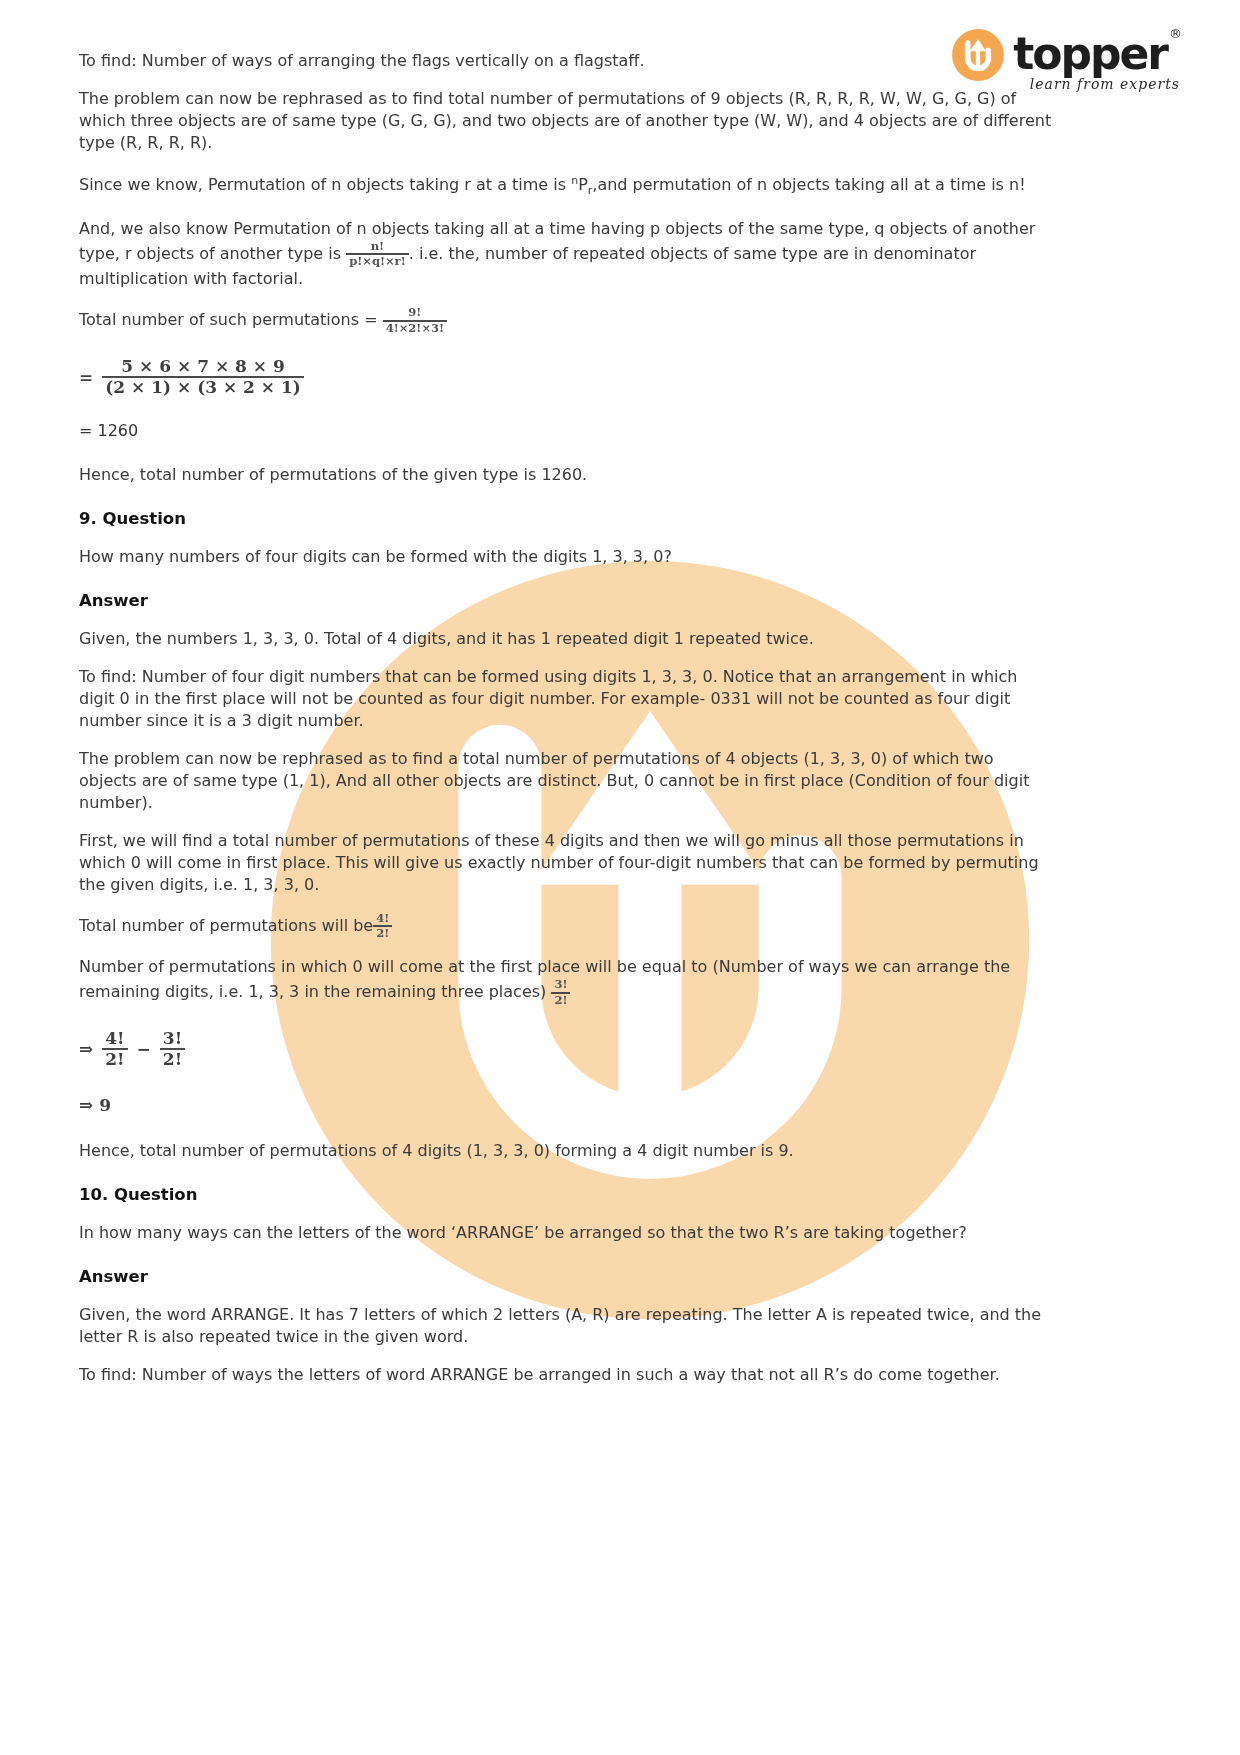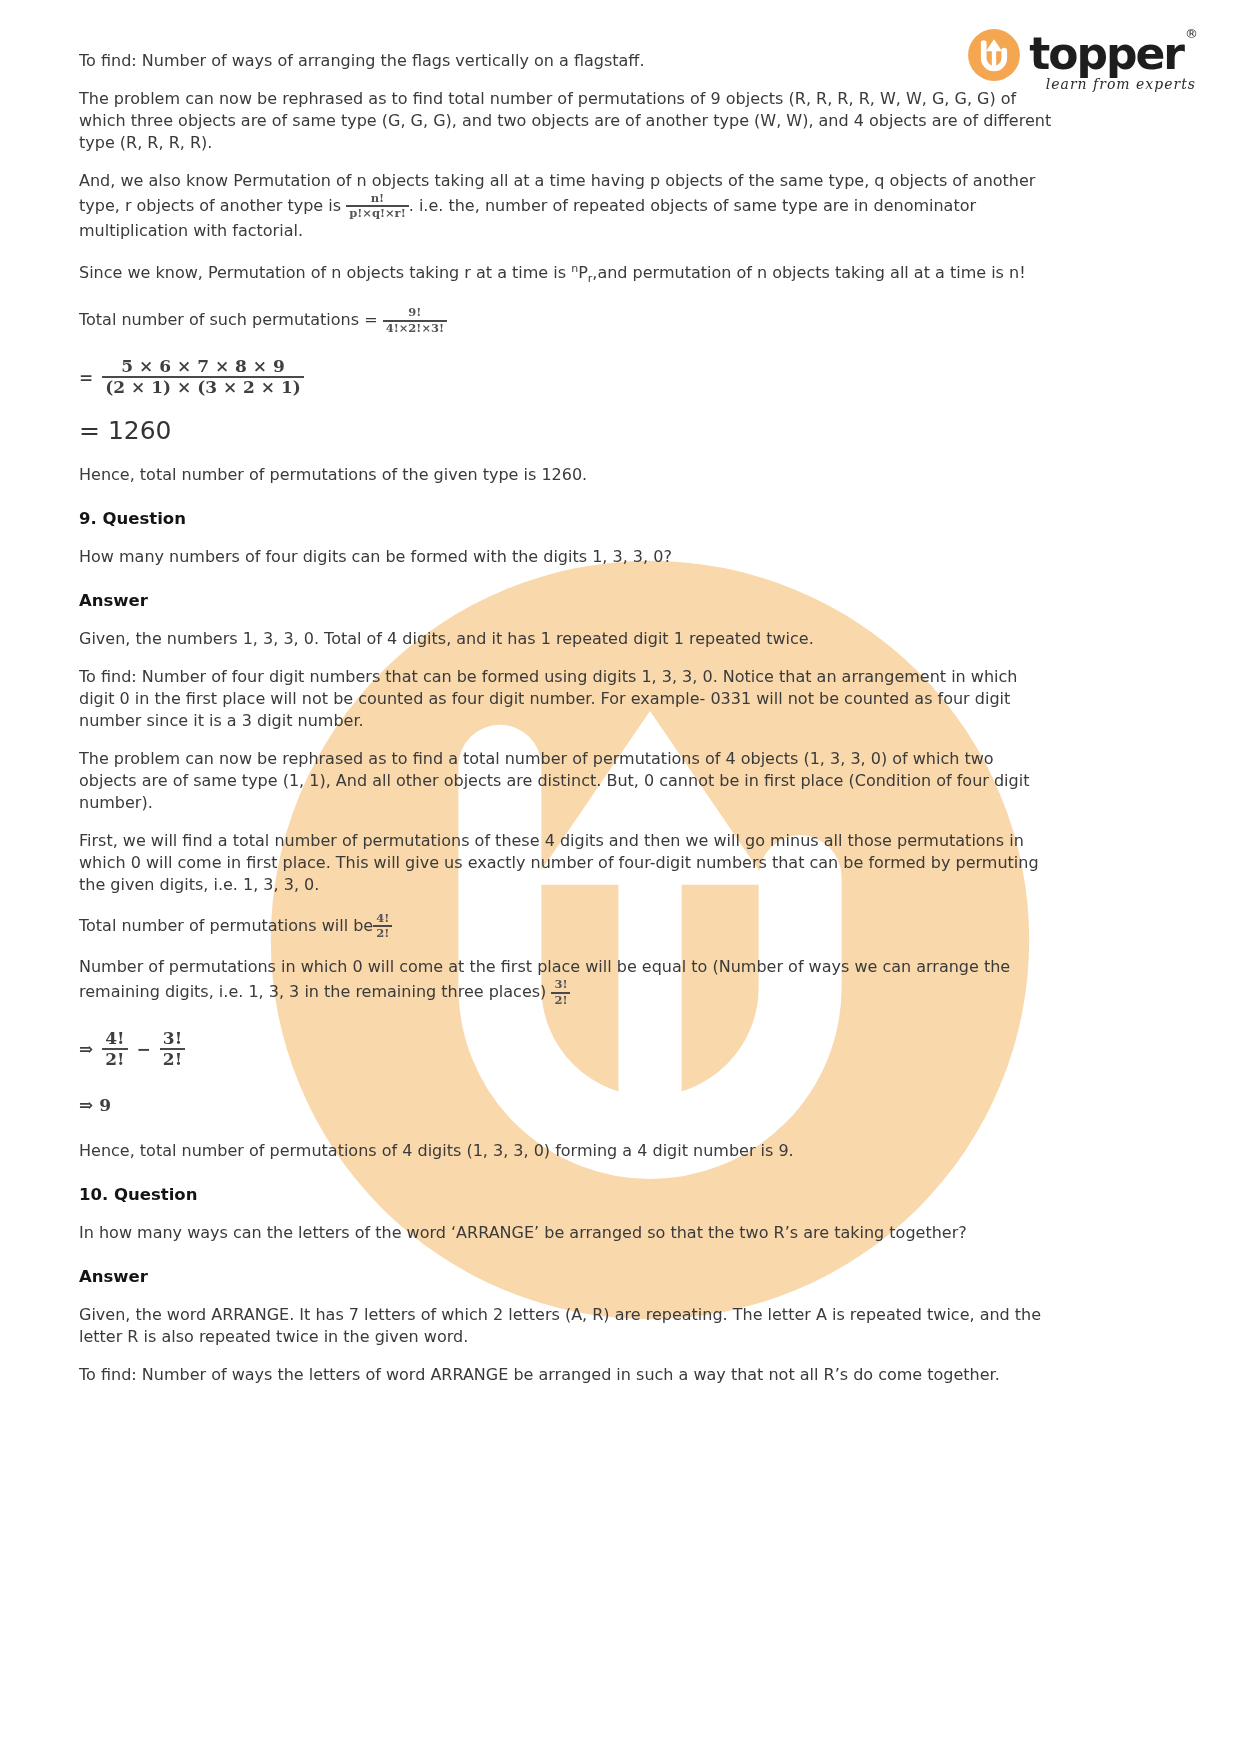--- a/index.html
+++ b/index.html
@@ -18,21 +18,21 @@
     top:545px;
     width:790px;
     height:790px;
     z-index:0;
     color:#F9D8AC;
   }
   
   .logo{
     position:absolute;
     top:28px;
-    right:44px;
+    right:60px;
     z-index:2;
     display:flex;
     align-items:flex-start;
     gap:8px;
   }
   .logo-mark{width:54px;height:54px;color:#F5A651;}
   .logo-text{position:relative;padding-top:6px;}
   .brand{
     font-family:"DejaVu Sans",sans-serif;
     font-weight:700;
@@ -96,21 +96,21 @@
     align-items:center;
     gap:9px;
     margin:22px 0;
     font-family:"DejaVu Serif",serif;
     font-weight:700;
     font-size:17px;
     color:#3f3f3f;
   }
   .plain-math{
     font-family:"DejaVu Sans",sans-serif;
-    font-size:25px;
+    font-size:16px;
     color:#333333;
     margin:22px 0;
   }
   .step{
     font-family:"DejaVu Serif",serif;
     font-weight:700;
     font-size:17px;
     color:#3f3f3f;
     margin:24px 0;
   }
@@ -144,23 +144,23 @@
       <div class="tagline">learn from experts</div>
     </div>
   </div>
 
   <div class="content">
 
     <p>To find: Number of ways of arranging the flags vertically on a flagstaff.</p>
 
     <p>The problem can now be rephrased as to find total number of permutations of 9 objects (R, R, R, R, W, W, G, G, G) of which three objects are of same type (G, G, G), and two objects are of another type (W, W), and 4 objects are of different type (R, R, R, R).</p>
 
+    <p><span>Since we know, Permutation of n objects taking r at a time is </span><sup class="mn">n</sup><span>P</span><sub class="mr">r</sub><span>,and permutation of n objects taking all at a time is n!</span></p>
+
     <p><span>And, we also know Permutation of n objects taking all at a time having p objects of the same type, q objects of another type, r objects of another type is </span><span class="frac small"><span class="fn">n!</span><span class="fd">p!×q!×r!</span></span><span>. i.e. the, number of repeated objects of same type are in denominator multiplication with factorial.</span></p>
-
-    <p><span>Since we know, Permutation of n objects taking r at a time is </span><sup class="mn">n</sup><span>P</span><sub class="mr">r</sub><span>,and permutation of n objects taking all at a time is n!</span></p>
 
     <p><span>Total number of such permutations</span> <span>=</span> <span class="frac small"><span class="fn">9!</span><span class="fd">4!×2!×3!</span></span></p>
 
     <div class="math-row">
       <span>=</span>
       <span class="frac large">
           <span class="fn">5 × 6 × 7 × 8 × 9</span>
           <span class="fd">(2 × 1) × (3 × 2 × 1)</span>
         </span>
     </div>

